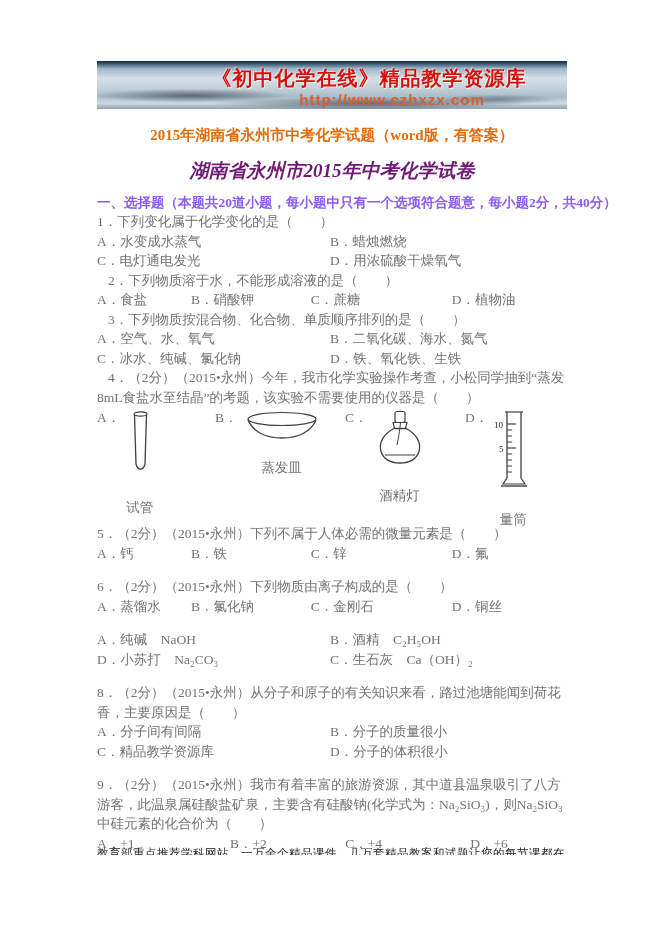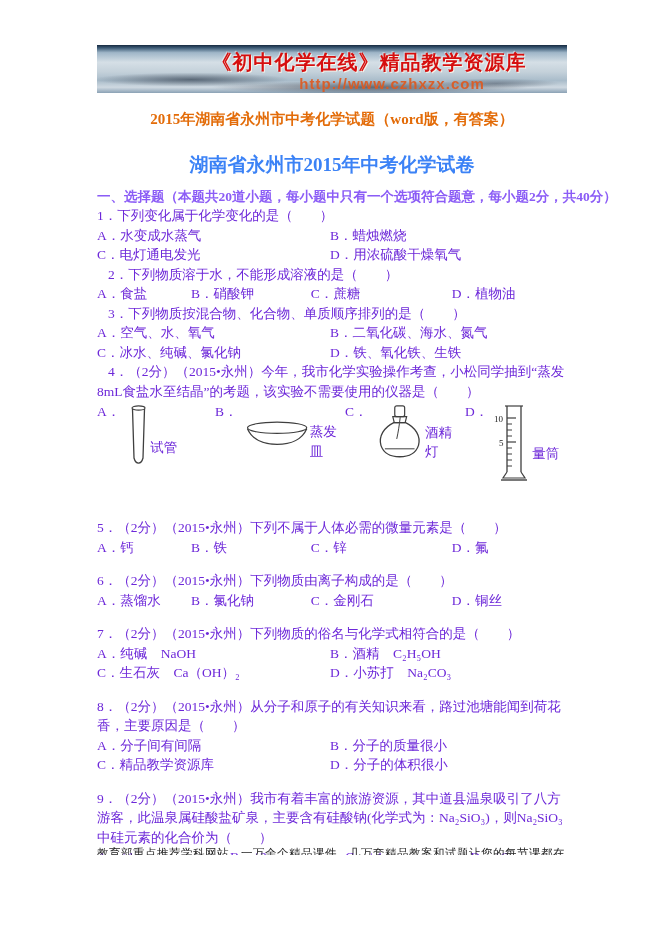--- a/index.html
+++ b/index.html
@@ -4,21 +4,21 @@
 <style>
   html,body{margin:0;padding:0;}
   body{
     width:661px;height:935px;background:#ffffff;
     font-family:"Liberation Serif","DejaVu Serif",serif;
     color:#111;
   }
   .page{
     position:relative;box-sizing:border-box;
     width:661px;height:855px;
-    padding:45px 94px 0 97px;overflow:hidden;
+    padding:61px 94px 0 97px;overflow:hidden;
   }
   
   .banner{
     position:relative;height:48px;width:470px;overflow:hidden;
     background:
       radial-gradient(140px 10px at 20% 72%, rgba(26,36,52,.55), transparent 70%),
       radial-gradient(220px 9px at 58% 88%, rgba(22,30,44,.6), transparent 72%),
       radial-gradient(90px 7px at 85% 80%, rgba(40,52,70,.45), transparent 70%),
       linear-gradient(180deg,#16293f 0%,#3c5a75 6%,#9fb6c8 16%,#d5dfe6 36%,#c4d1da 56%,#a9bcca 74%,#cfd9e1 88%,#8ba2b5 100%);
   }
@@ -34,47 +34,47 @@
     font-family:"Liberation Sans","DejaVu Sans",sans-serif;
     font-weight:bold;font-size:15px;letter-spacing:1px;color:#dd5a21;
     opacity:.92;white-space:nowrap;
   }
   
   .doc-title{
     margin-top:16px;text-align:center;
     font-weight:bold;font-size:15px;line-height:20px;color:#e36c09;
   }
   .paper-title{
-    margin:24px 0 10px;text-align:center;
-    font-weight:bold;font-size:19px;line-height:24px;color:#3b82f6;
+    margin:14px 0 10px;text-align:center;
+    font-weight:bold;font-size:19px;line-height:24px;color:#701a75;font-style:italic;
   }
   .section-heading{
     font-weight:bold;font-size:13.5px;line-height:19px;color:#8b5cf6;
     white-space:nowrap;
   }
   
-  .q{font-size:13.5px;line-height:19.5px;color:#6d28d9;}
+  .q{font-size:13.5px;line-height:19.5px;color:#737373;}
   .stem{}
   .indent{text-indent:11px;}
   .opts{display:grid;}
   .opts2{grid-template-columns:49.6% auto;}
   .opts4{grid-template-columns:20% 25.5% 30% auto;}
   .opts4w{grid-template-columns:28.3% 24.5% 26.6% auto;}
   .gap-rows{}
   .opt{white-space:nowrap;}
   .mt{margin-top:14px;}
   .mt-lg{margin-top:27px;}
   
   .fig-row{
     display:grid;grid-template-columns:118px 130px 120px auto;
     margin-top:3px;height:100px;
   }
   .fig{display:flex;align-items:flex-start;}
   .fig-label{font-size:13.5px;line-height:16px;}
-  .fig-body{display:flex;flex-direction:row;align-items:center;margin-left:6px;}
+  .fig-body{display:flex;flex-direction:column;align-items:center;margin-left:6px;}
   .fig-caption{font-size:13.5px;margin-top:18px;}
   svg.lineart{display:block;}
   svg.lineart *{vector-effect:non-scaling-stroke;}
   
   .footer{
     position:absolute;left:97px;right:90px;top:843px;
     font-size:11.5px;line-height:20px;color:#222;
     font-family:"DejaVu Serif","Liberation Serif",serif;
   }
   .footer .l1{letter-spacing:.5px;}
@@ -207,26 +207,25 @@
     <div class="stem">6．（2分）（2015•永州）下列物质由离子构成的是（　　）</div>
     <div class="opts opts4">
       <span class="opt">A．蒸馏水</span>
       <span class="opt">B．氯化钠</span>
       <span class="opt">C．金刚石</span>
       <span class="opt">D．铜丝</span>
     </div>
   </div>
 
   <div class="q mt">
-    <div class="stem">7．（2分）（2015•永州）下列物质的俗名与化学式相符合的是（　　）</div>
     <div class="opts opts2 gap-rows">
       <span class="opt">A．纯碱　NaOH</span>
       <span class="opt">B．酒精　C₂H₅OH</span>
+      <span class="opt">D．小苏打　Na₂CO₃</span>
       <span class="opt">C．生石灰　Ca（OH）₂</span>
-      <span class="opt">D．小苏打　Na₂CO₃</span>
     </div>
   </div>
 
   <div class="q mt">
     <div class="stem">8．（2分）（2015•永州）从分子和原子的有关知识来看，路过池塘能闻到荷花香，主要原因是（　　）</div>
     <div class="opts opts2">
       <span class="opt">A．分子间有间隔</span>
       <span class="opt">B．分子的质量很小</span>
       <span class="opt">C．精品教学资源库</span>
       <span class="opt">D．分子的体积很小</span>

